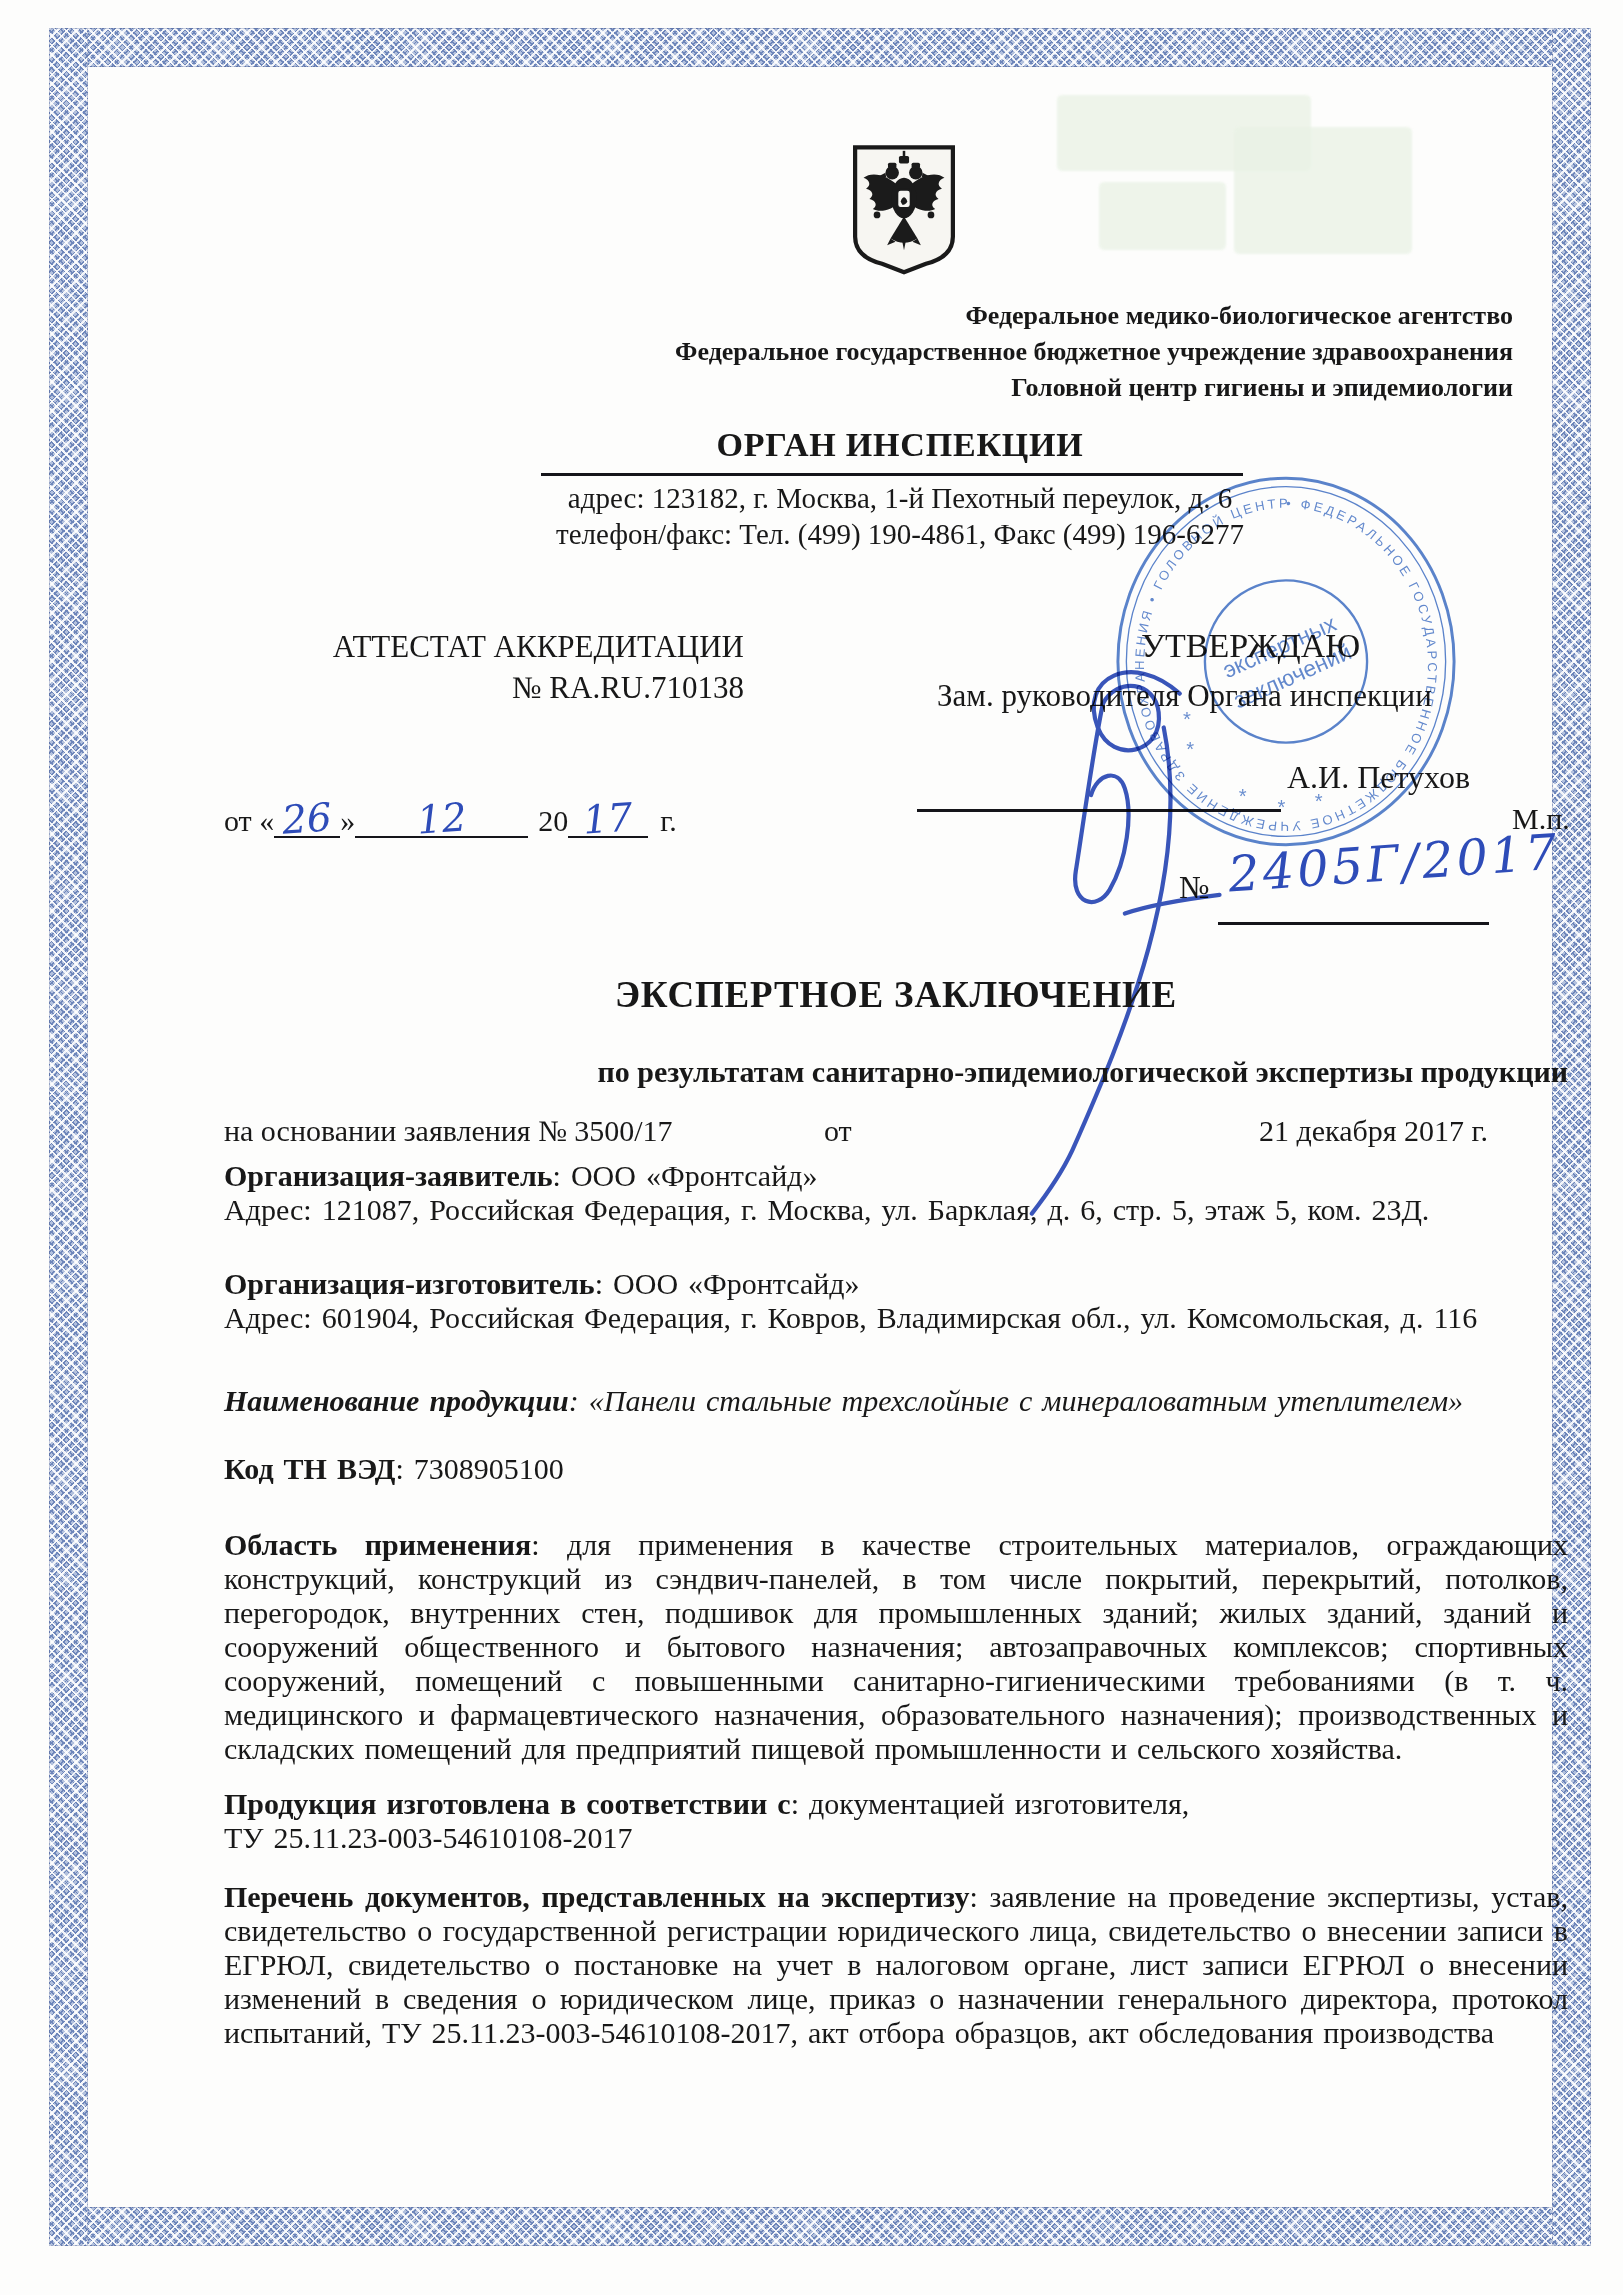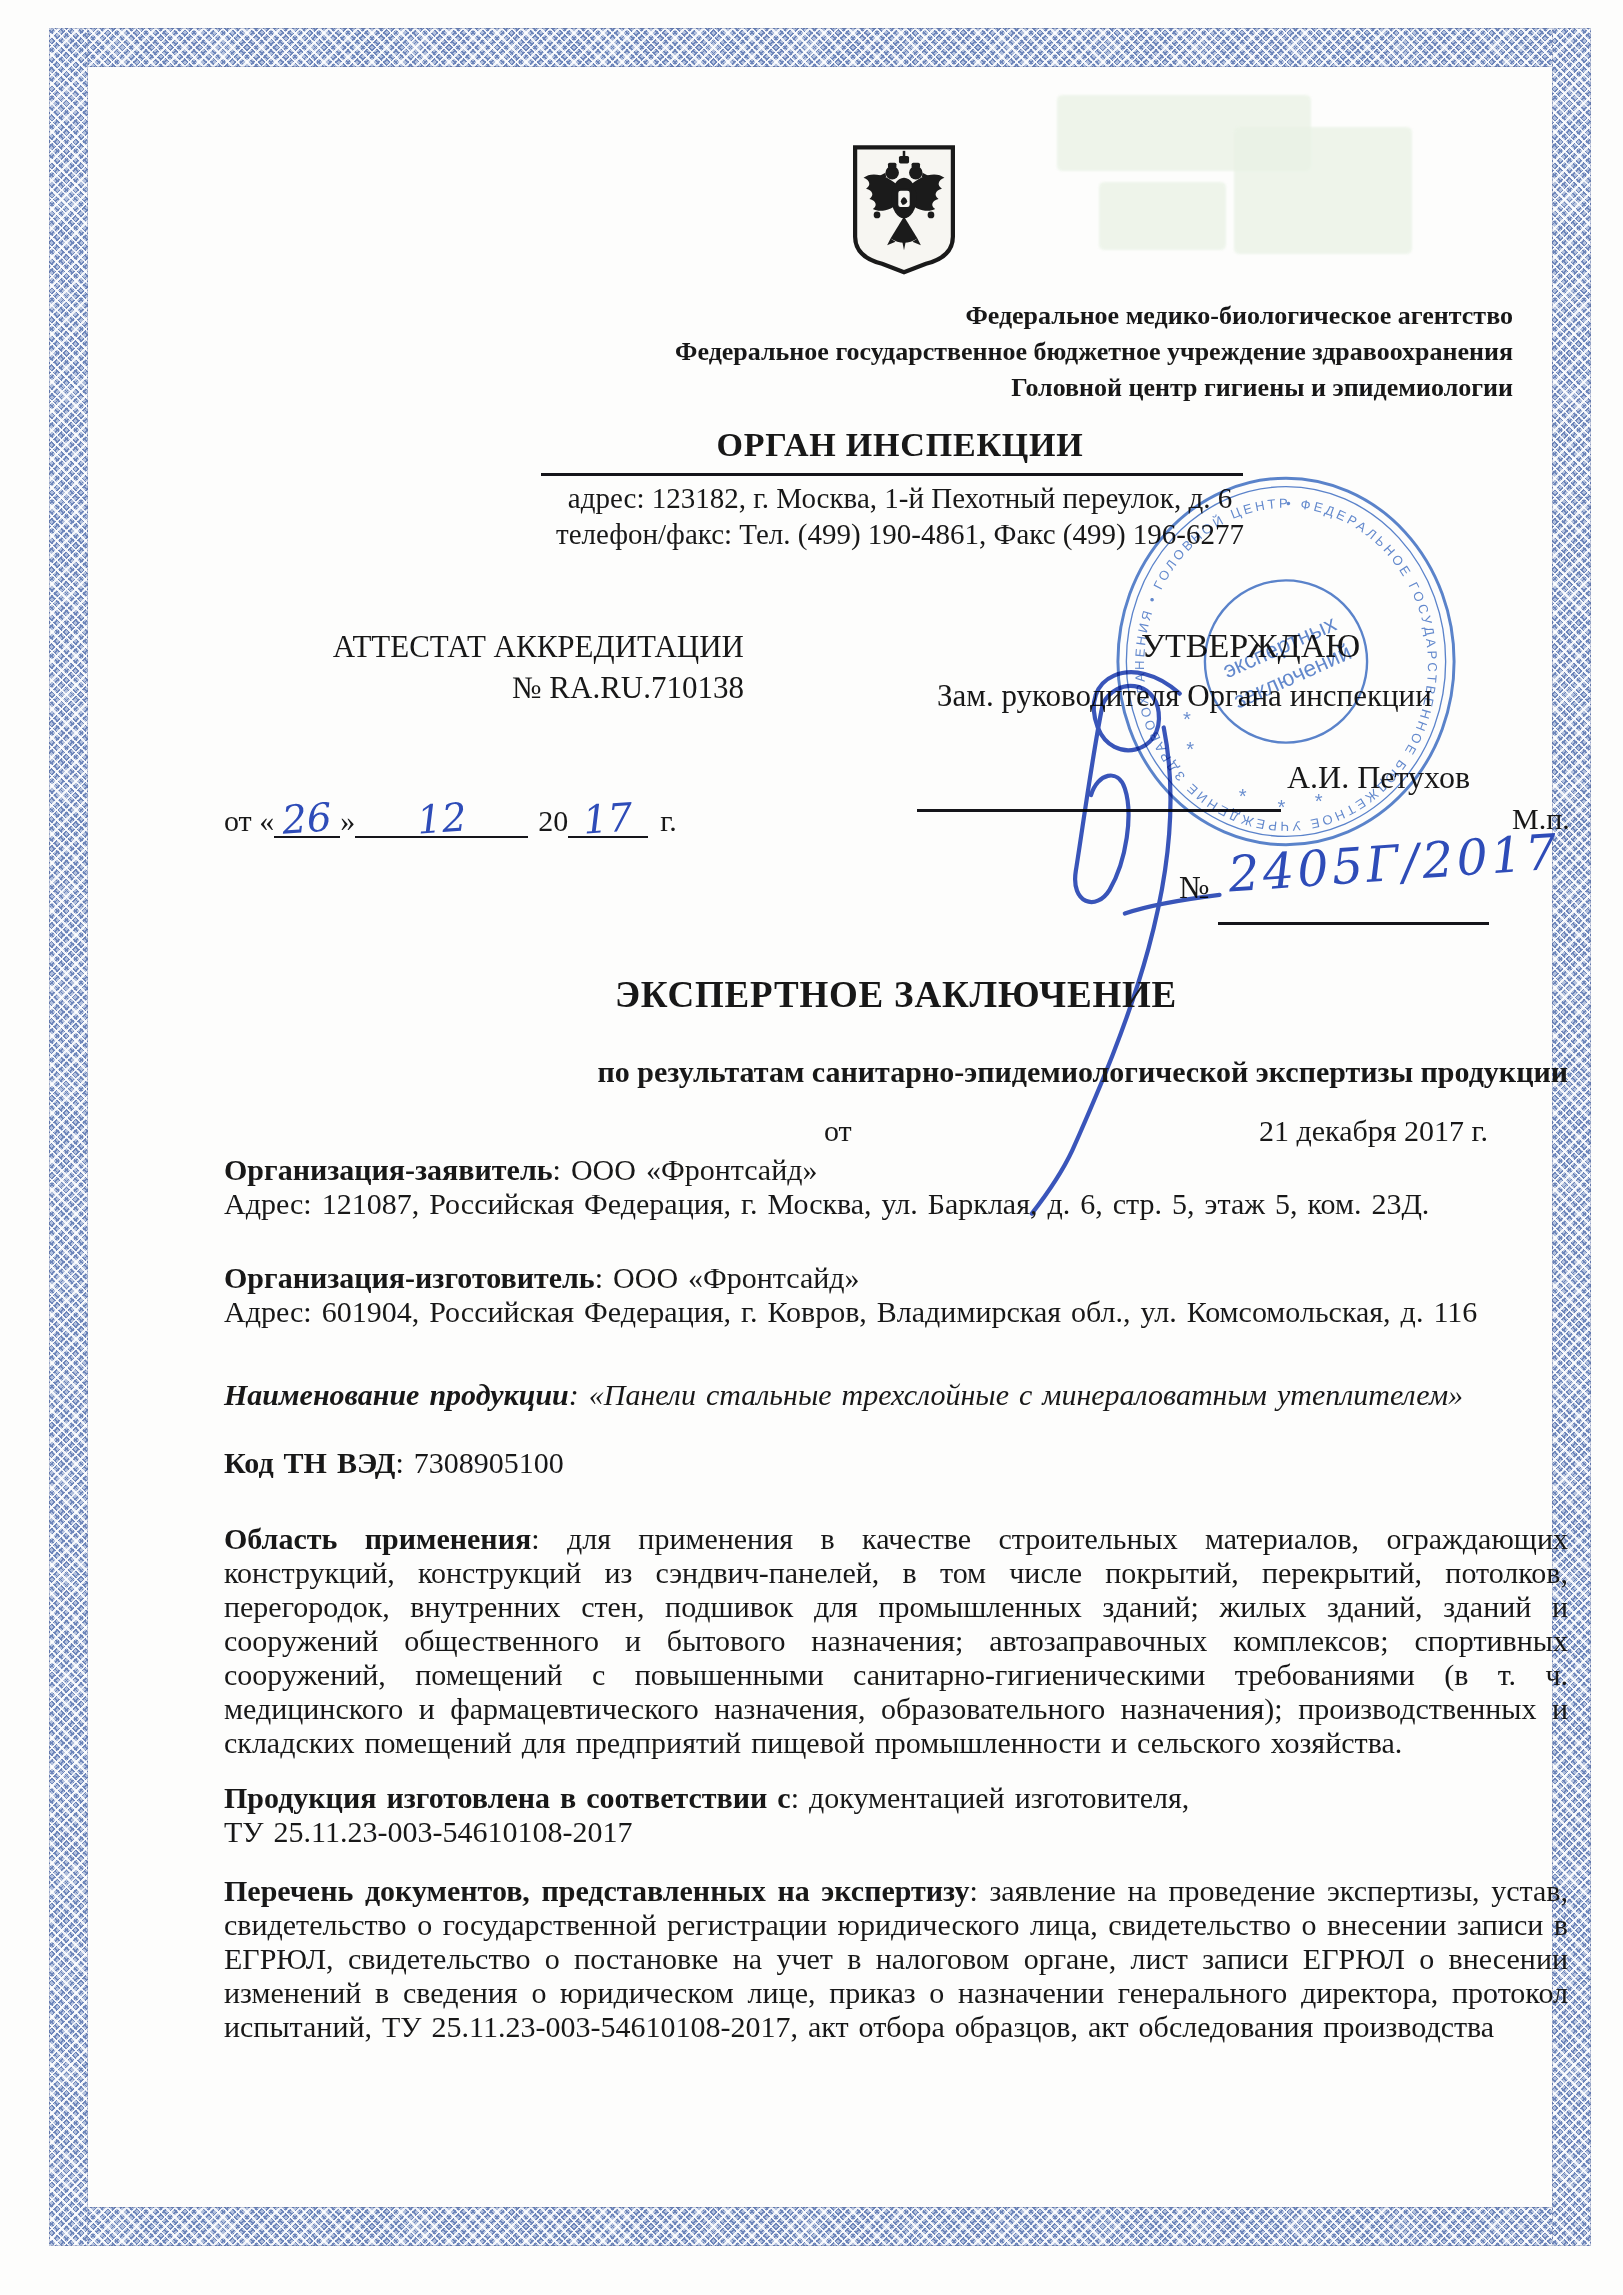--- a/index.html
+++ b/index.html
@@ -61,21 +61,21 @@
   
   .bodycol{position:absolute;left:224px;top:974px;width:1344px;font-size:30px;line-height:34px;}
   .doc-title{text-align:center;font-weight:700;font-size:37px;line-height:42px;letter-spacing:0.8px;}
   .doc-subtitle{margin-top:38px;text-align:right;font-weight:700;font-size:30px;line-height:36px;}
   .basis{position:relative;margin-top:24px;height:34px;}
   .basis .b-left{position:absolute;left:0;}
   .basis .b-mid{position:absolute;left:600px;}
   .basis .b-right{position:absolute;right:80px;}
   .para{text-align:justify;word-spacing:2.5px;}
   .para .lbl{font-weight:700;}
-  .p0{margin-top:5px;} .p1{margin-top:40px;} .p2{margin-top:49px;font-style:italic;} .p3{margin-top:34px;}
+  .p0{margin-top:11px;} .p1{margin-top:40px;} .p2{margin-top:49px;font-style:italic;} .p3{margin-top:34px;}
   .p4{margin-top:42px;} .p5{margin-top:21px;} .p6{margin-top:25px;}
 </style>
 </head>
 <body>
 
 <div class="sheet">
 
   <div class="band top"></div>
   <div class="band bottom"></div>
   <div class="band left"></div>
@@ -181,20 +181,21 @@
       </g>
     </svg>
   </div>
 
   <div class="bodycol">
 
     <div class="doc-title">ЭКСПЕРТНОЕ ЗАКЛЮЧЕНИЕ</div>
     <div class="doc-subtitle">по результатам санитарно-эпидемиологической экспертизы продукции</div>
 
     <div class="basis">
+      <span class="b-left">на основании заявления № 3500/17</span>
       <span class="b-mid">от</span>
       <span class="b-right">21 декабря 2017 г.</span>
     </div>
 
     <div class="para p0">
       <span class="lbl">Организация-заявитель</span><span>: ООО «Фронтсайд»</span>
       <div>Адрес: 121087, Российская Федерация, г. Москва, ул. Барклая, д. 6, стр. 5, этаж 5, ком. 23Д.</div>
     </div>
 
     <div class="para p1">

